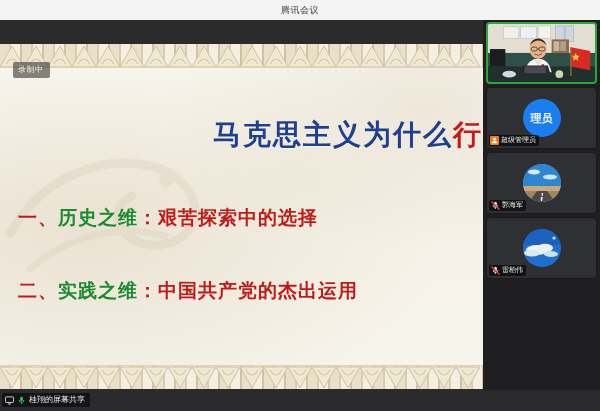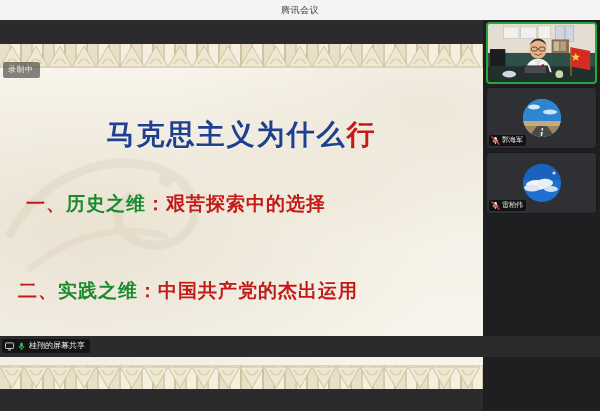--- a/index.html
+++ b/index.html
@@ -3,21 +3,21 @@
 <meta charset="utf-8">
 <style>
   * { margin:0; padding:0; box-sizing:border-box; }
   html,body{ background:#ffffff; }
   body{
     width:600px; height:411px; overflow:hidden;
     font-family:"DejaVu Sans","Liberation Sans",sans-serif;
   }
 
   
-  #app{ position:relative; width:600px; height:357px; background:#f2f2f2;padding-left:8px; }
+  #app{ position:relative; width:600px; height:411px; background:#f2f2f2;padding-left:8px; }
 
   #titlebar{
     position:absolute; left:0; top:0; width:600px; height:20px;
     background:#f3f3f3;
     display:flex; align-items:center; justify-content:center;
   }
   #titlebar .t{
     font-size:9px; color:#3a3a3a; letter-spacing:.5px;
   }
 
@@ -55,51 +55,51 @@
         #f4efe0 11px, #f4efe0 20px,
         #cfc3a3 20px, #cfc3a3 22px);
     overflow:hidden;
   }
   .ornament .tris{ position:absolute; inset:0; }
   #orn-top{ top:0; border-bottom:1px solid #ded3b5; }
   #orn-bottom{ bottom:0; border-top:1px solid #ded3b5; }
 
   
   #rec{
-    position:absolute; left:3px; top:18px; z-index:6;
+    position:absolute; left:13px; top:18px; z-index:6;
     background:rgba(60,58,55,.62);
     color:#efeae0; font-size:8px; line-height:1;
     padding:4px 6px 4px 5px; border-radius:2px;
     letter-spacing:.5px;
   }
 
   
   #slide-body{
     position:absolute; left:0; top:24px; width:483px; height:297px; z-index:4;
   }
   #slide-title{
     position:absolute; left:0; top:48px; width:483px;
-    text-align:center;
+    text-align:right;
     font-size:28px; font-weight:bold; color:#1f3f8f;
     letter-spacing:2px;
     text-shadow:0 1px 0 rgba(255,255,255,.6);
     white-space:nowrap;
   }
   #slide-title .accent{ color:#c61a16; }
 
   .bullet{
     position:absolute; left:18px; width:460px;
     font-size:19px; font-weight:bold; letter-spacing:1px;
     white-space:nowrap;
   }
   .bullet .num{ color:#c21a17; }
   .bullet .dim{ color:#1a8a2e; }
   .bullet .sep{ color:#c21a17; }
   .bullet .txt{ color:#c21a17; }
-  #b0{ top:123px;margin-left:8px; }
+  #b0{ top:137px; }
   #b1{ top:170px;margin-top:40px; }
   #b2{ top:214px; }
 
   
   #strip{
     position:absolute; left:483px; top:0; width:117px; height:391px;
     background:#1f1f21; padding:2px 3px 0 3px;
   }
   .tile{
     position:relative; width:111px; height:62px;
@@ -317,20 +317,34 @@
 
           <rect x="66" y="16" width="18" height="14" fill="#8e6a4a"></rect>
           <rect x="68" y="18" width="6" height="10" fill="#c9b79a"></rect>
           <rect x="75" y="18" width="6" height="10" fill="#b0a088"></rect>
           <circle cx="74" cy="52" r="4" fill="#cbd9a8"></circle>
           <ellipse cx="22" cy="52" rx="7" ry="3.5" fill="#cfd8e6"></ellipse>
         </svg>
 
       </div>
 
+      <div class="tile">
+        <div class="avatar text">
+          <span>理员</span>
+        </div>
+        <div class="namebar hostrow">
+          <span class="badge-host">
+            <svg width="7" height="7" viewBox="0 0 10 10">
+              <circle cx="5" cy="3.2" r="2" fill="#fff"></circle>
+              <path d="M1 9 q0 -3.3 4 -3.3 q4 0 4 3.3 z" fill="#fff"></path>
+            </svg>
+          </span>
+          <span class="nm">超级管理员</span>
+        </div>
+      </div>
 
 
 
       <div class="tile">
         <div class="avatar">
           <svg viewBox="0 0 38 38" width="38" height="38">
             <rect width="38" height="38" fill="#3f96da"></rect>
             <rect width="38" height="22" fill="#2f86d0"></rect>
             <ellipse cx="11" cy="8" rx="6" ry="2.4" fill="#eaf4fc" opacity=".9"></ellipse>
             <ellipse cx="27" cy="13" rx="7" ry="2.6" fill="#eaf4fc" opacity=".85"></ellipse>

